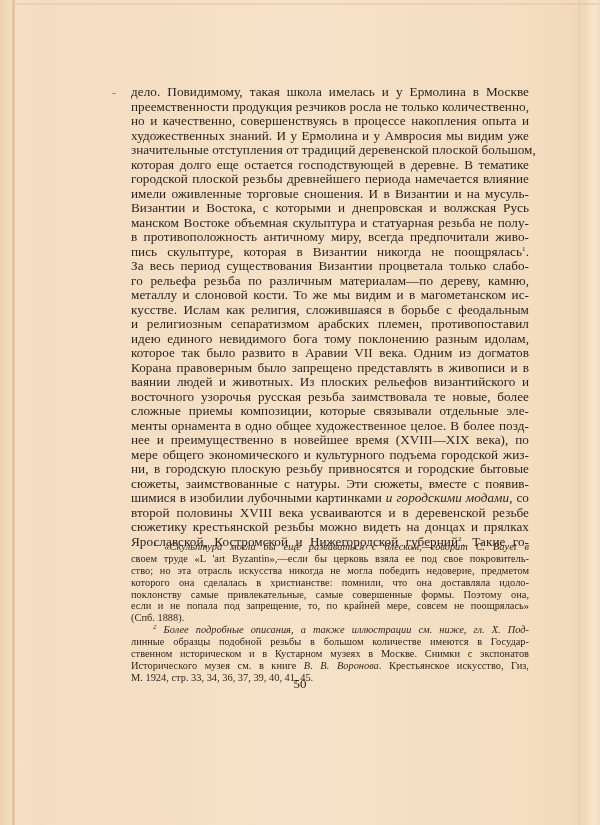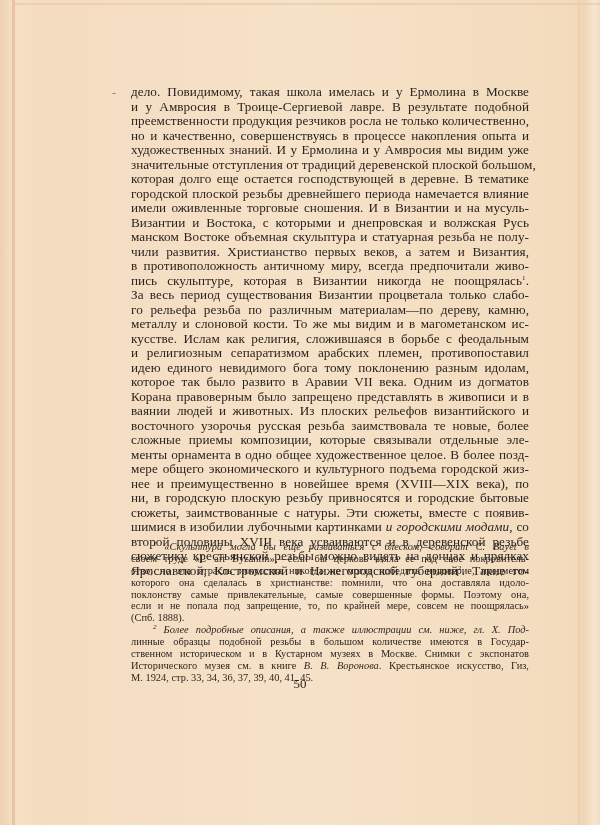--- a/index.html
+++ b/index.html
@@ -43,47 +43,45 @@
 
 <div class="page">
   <div class="edge-left"></div>
   <div class="edge-top"></div>
   <div class="edge-right"></div>
 
   <span class="dash-mark">-</span>
 
   <div class="body-text">
     <span class="line">дело. Повидимому, такая школа имелась и у Ермолина в Москве</span>
-    <span class="line">и у Амвросия в Троице-Сергиевой лавре. В результате подобной</span>
     <span class="line">преемственности продукция резчиков росла не только количественно,</span>
     <span class="line">но и качественно, совершенствуясь в процессе накопления опыта и</span>
     <span class="line">художественных знаний. И у Ермолина и у Амвросия мы видим уже</span>
     <span class="line">значительные отступления от традиций деревенской плоской большом,</span>
     <span class="line">которая долго еще остается господствующей в деревне. В тематике</span>
     <span class="line">городской плоской резьбы древнейшего периода намечается влияние</span>
     <span class="line">имели оживленные торговые сношения. И в Византии и на мусуль-</span>
     <span class="line">Византии и Востока, с которыми и днепровская и волжская Русь</span>
     <span class="line">манском Востоке объемная скульптура и статуарная резьба не полу-</span>
-    <span class="line">чили развития. Христианство первых веков, а затем и Византия,</span>
     <span class="line">в противоположность античному миру, всегда предпочитали живо-</span>
     <span class="line"><span>пись скульптуре, которая в Византии никогда не поощрялась</span><sup>1</sup><span>.</span></span>
     <span class="line">За весь период существования Византии процветала только слабо-</span>
     <span class="line">го рельефа резьба по различным материалам—по дереву, камню,</span>
     <span class="line">металлу и слоновой кости. То же мы видим и в магометанском ис-</span>
     <span class="line">кусстве. Ислам как религия, сложившаяся в борьбе с феодальным</span>
     <span class="line">и религиозным сепаратизмом арабских племен, противопоставил</span>
     <span class="line">идею единого невидимого бога тому поклонению разным идолам,</span>
     <span class="line">которое так было развито в Аравии VII века. Одним из догматов</span>
     <span class="line">Корана правоверным было запрещено представлять в живописи и в</span>
     <span class="line">ваянии людей и животных. Из плоских рельефов византийского и</span>
     <span class="line">восточного узорочья русская резьба заимствовала те новые, более</span>
     <span class="line">сложные приемы композиции, которые связывали отдельные эле-</span>
     <span class="line">менты орнамента в одно общее художественное целое. В более позд-</span>
+    <span class="line">нее и преимущественно в новейшее время (XVIII—XIX века), по</span>
     <span class="line">мере общего экономического и культурного подъема городской жиз-</span>
-    <span class="line">нее и преимущественно в новейшее время (XVIII—XIX века), по</span>
     <span class="line">ни, в городскую плоскую резьбу привносятся и городские бытовые</span>
     <span class="line">сюжеты, заимствованные с натуры. Эти сюжеты, вместе с появив-</span>
     <span class="line"><span>шимися в изобилии лубочными картинками</span> <span class="italic">и городскими модами</span><span>, со</span></span>
     <span class="line">второй половины XVIII века усваиваются и в деревенской резьбе</span>
     <span class="line">сюжетику крестьянской резьбы можно видеть на донцах и прялках</span>
     <span class="line last"><span>Ярославской, Костромской и Нижегородской губерний</span><sup>2</sup><span>. Такие го-</span></span>
   </div>
 
   <div class="footnotes">
     <span class="fline indent"><sup>1</sup> <span>«Скульптура могла бы еще развиваться с блеском,—говорит С. Bayet в</span></span>

